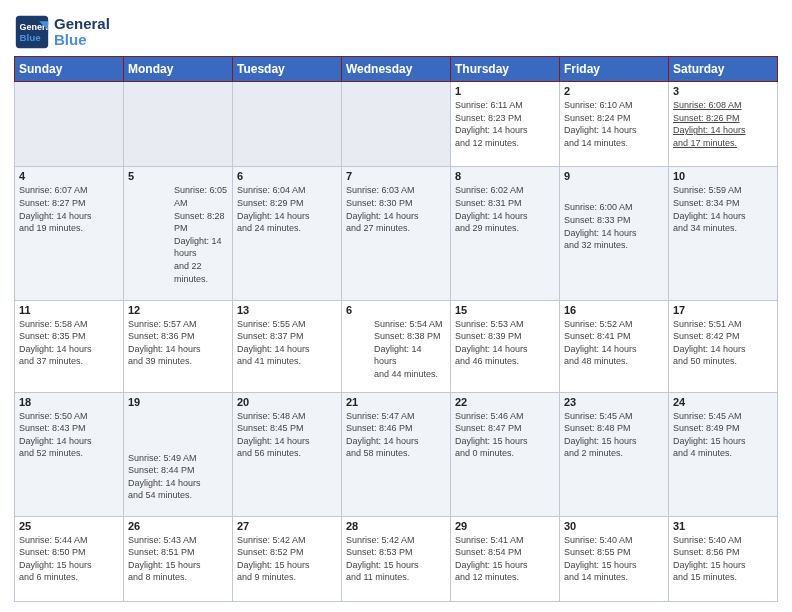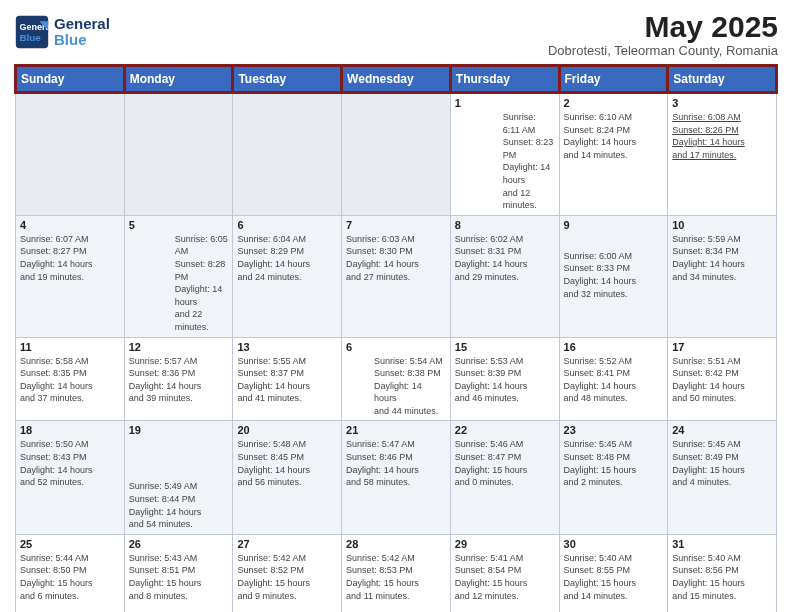--- a/index.html
+++ b/index.html
@@ -60,21 +60,21 @@
       border-collapse: collapse;
       flex: 1;
       table-layout: fixed;
     }
     .calendar th {
       background: #3a6abf;
       color: #fff;
       font-size: 12px;
       font-weight: bold;
       padding: 5px 4px;
-      border: 3px solid #7f1d1d;
+      border: 1px solid #7f1d1d;
       text-align: left;
     }
     .calendar td {
       border: 1px solid #c0c8d8;
       vertical-align: top;
       padding: 3px 4px;
       font-size: 9.5px;
       color: #333;
       height: 78px;
       background: #fff;
@@ -108,24 +108,20 @@
         <rect x="2" y="2" width="36" height="36" rx="4" fill="#1a3a6b"></rect>
         <text x="6" y="18" font-size="10" fill="white" font-family="Arial" font-weight="bold">General</text>
         <text x="6" y="30" font-size="11" fill="#4a90d9" font-family="Arial" font-weight="bold">Blue</text>
         <polygon points="28,8 38,8 38,18" fill="#4a90d9"></polygon>
       </svg>
       <div class="logo-text">
         <div>General</div>
         <span>Blue</span>
       </div>
     </div>
-    <div class="title-block">
-      <div class="month-title">May 2025</div>
-      <div class="subtitle">Dobrotesti, Teleorman County, Romania</div>
-    </div>
   </div>
 
   <table class="calendar">
     <thead>
       <tr>
       <th>Sunday</th>
           <th>Monday</th>
           <th>Tuesday</th>
           <th>Wednesday</th>
           <th>Thursday</th>
@@ -134,21 +130,21 @@
         </tr>
     </thead>
     <tbody id="calendar-body">
     <tr>
           <td class="empty"></td>
           <td class="empty"></td>
           <td class="empty"></td>
           <td class="empty"></td>
           <td>
             <span class="day-num">1</span>
-            <div class="day-detail" style="white-space: pre-line; margin-left: 48px;">Sunrise: 6:11 AM
+            <div class="day-detail" style="white-space: pre-line;">Sunrise: 6:11 AM
 Sunset: 8:23 PM
 Daylight: 14 hours
 and 12 minutes.</div>
           </td>
           <td>
             <span class="day-num">2</span>
             <div class="day-detail" style="white-space: pre-line;">Sunrise: 6:10 AM
 Sunset: 8:24 PM
 Daylight: 14 hours
 and 14 minutes.</div>

